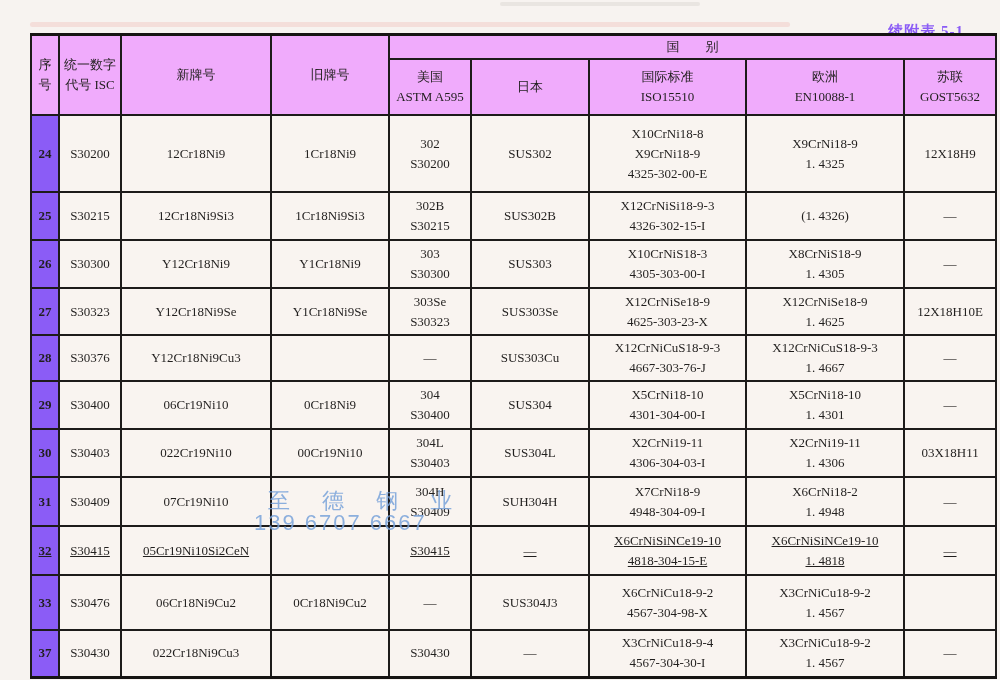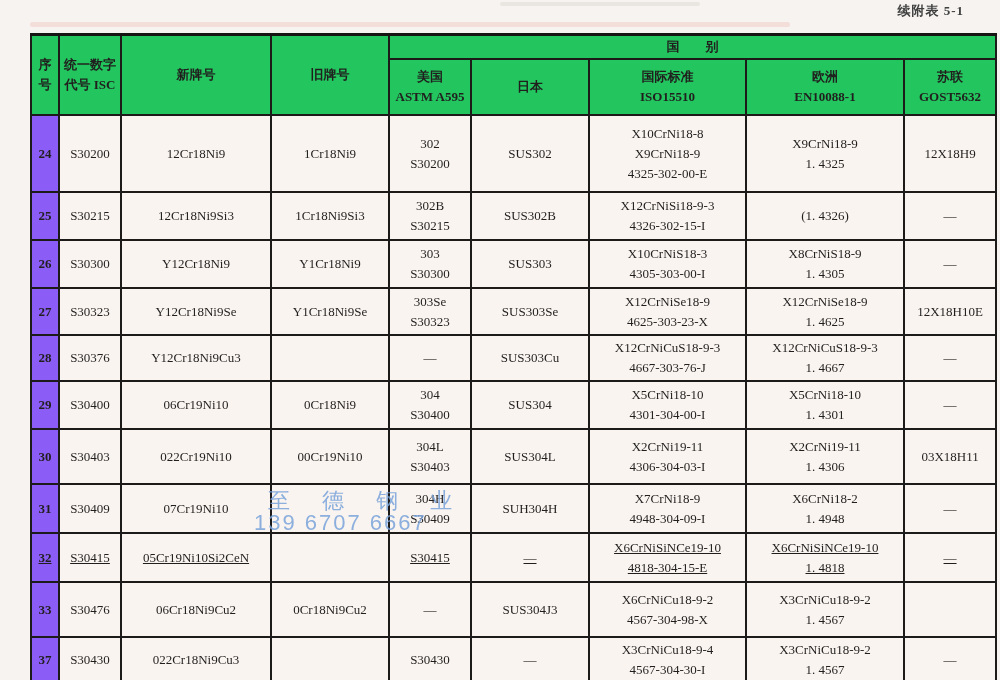--- a/index.html
+++ b/index.html
@@ -5,37 +5,37 @@
   html,body{margin:0;padding:0;}
   body{
     width:1000px;height:680px;position:relative;overflow:hidden;
     background:#f7f3f0;
     font-family:"Liberation Serif","DejaVu Serif",serif;
     color:#211f1e;
   }
   
   .streak{position:absolute;pointer-events:none;border-radius:3px;}
   .page-title{
-    position:absolute;top:2px;right:36px;
-    font-size:13px;font-weight:600;letter-spacing:1px;color:#404040;
+    position:absolute;top:22px;right:36px;
+    font-size:15px;font-weight:600;letter-spacing:1px;color:#8b5cf6;
   }
   table.grades{
     position:absolute;left:30px;top:33px;
     width:966px;border-collapse:collapse;table-layout:fixed;
     background:#f9f4f0;
   }
   table.grades th,table.grades td{
     border:2px solid #1d1b1a;
     text-align:center;vertical-align:middle;
     padding:2px 1px;
     font-size:13px;line-height:20px;
     overflow:hidden;
   }
   table.grades{border-top:3px solid #161412;border-bottom:3px solid #161412;}
-  thead th{background:#22c55e;font-weight:700;}
+  thead th{background:#f0abfc;font-weight:400;}
   thead .zh{font-size:14px;}
   thead .group-row th{height:20px;padding:1px;}
   thead .country-row th{height:50px;}
   tbody td{background:#f9f4f0;}
   tbody td.c-no{background:#8b5cf6;font-weight:600;}
   .line{min-height:20px;}
   .wm{
     position:absolute;color:#79a3da;opacity:.85;white-space:nowrap;
     font-family:"Liberation Sans","DejaVu Sans",sans-serif;
   }
@@ -281,21 +281,21 @@
           <div class="line">4301-304-00-I</div>
         </td>
         <td class="c-europe">
           <div class="line">X5CrNi18-10</div>
           <div class="line">1. 4301</div>
         </td>
         <td class="c-ussr">
           <div class="line">—</div>
         </td>
       </tr>
-      <tr style="height: 55px;">
+      <tr style="height: 48px;">
         <td class="c-no">
           <div class="line">30</div>
         </td>
         <td class="c-isc">
           <div class="line">S30403</div>
         </td>
         <td class="c-new_grade">
           <div class="line">022Cr19Ni10</div>
         </td>
         <td class="c-old_grade">

